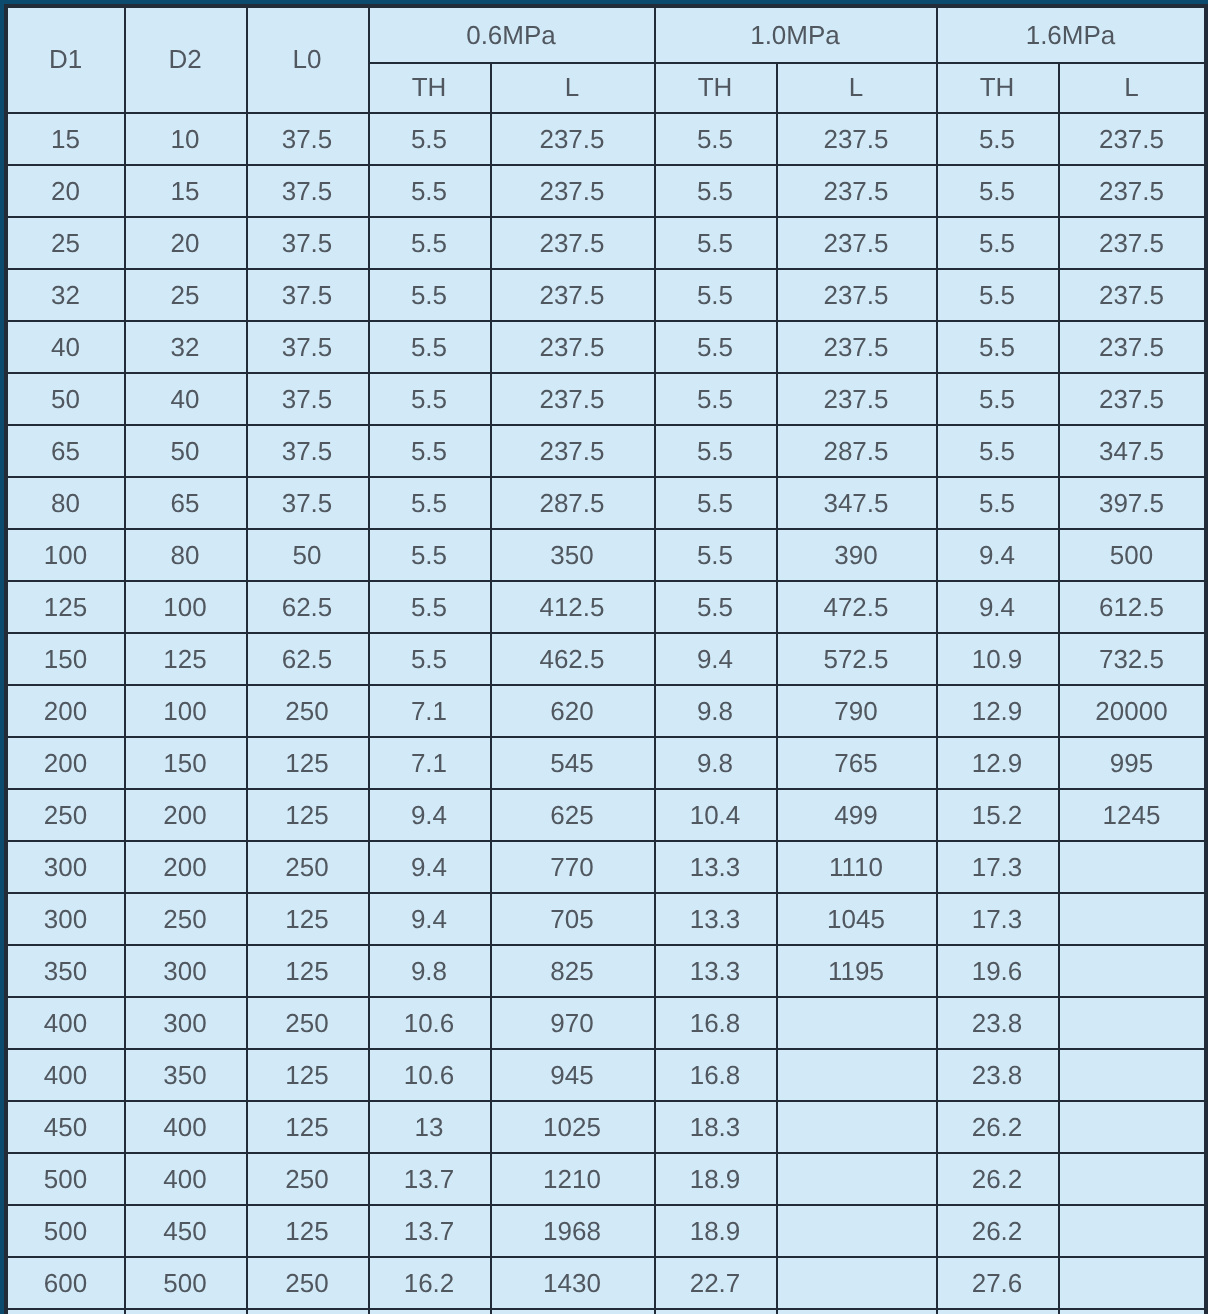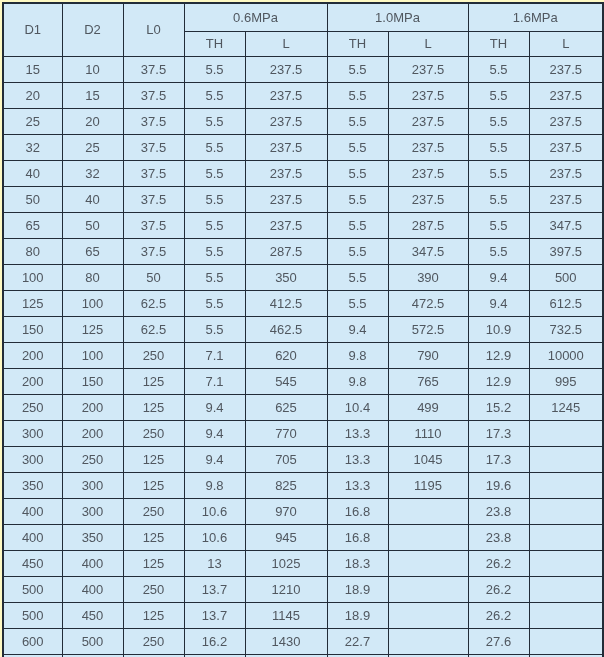--- a/index.html
+++ b/index.html
@@ -4,21 +4,21 @@
 <style>
   * { box-sizing: border-box; margin: 0; padding: 0; }
   html, body {
     width: 604px;
     background: #ffffff;
     font-family: "Liberation Sans", sans-serif;
   }
   .page {
     width: 604px;
     height: 657px;
-    background: #fef9c3;
+    background: #0c4a6e;
     padding: 2px;
     overflow: hidden;
   }
   table.spec {
     width: 600px;
     table-layout: fixed;
     border-collapse: collapse;
     border: 2px solid #222c38;
   }
   table.spec th,
@@ -196,21 +196,21 @@
         </tr>
         <tr>
           <td>200</td>
           <td>100</td>
           <td>250</td>
           <td>7.1</td>
           <td>620</td>
           <td>9.8</td>
           <td>790</td>
           <td>12.9</td>
-          <td>10000</td>
+          <td>20000</td>
         </tr>
         <tr>
           <td>200</td>
           <td>150</td>
           <td>125</td>
           <td>7.1</td>
           <td>545</td>
           <td>9.8</td>
           <td>765</td>
           <td>12.9</td>
@@ -302,21 +302,21 @@
           <td>18.9</td>
           <td></td>
           <td>26.2</td>
           <td></td>
         </tr>
         <tr>
           <td>500</td>
           <td>450</td>
           <td>125</td>
           <td>13.7</td>
-          <td>1145</td>
+          <td>1968</td>
           <td>18.9</td>
           <td></td>
           <td>26.2</td>
           <td></td>
         </tr>
         <tr>
           <td>600</td>
           <td>500</td>
           <td>250</td>
           <td>16.2</td>

